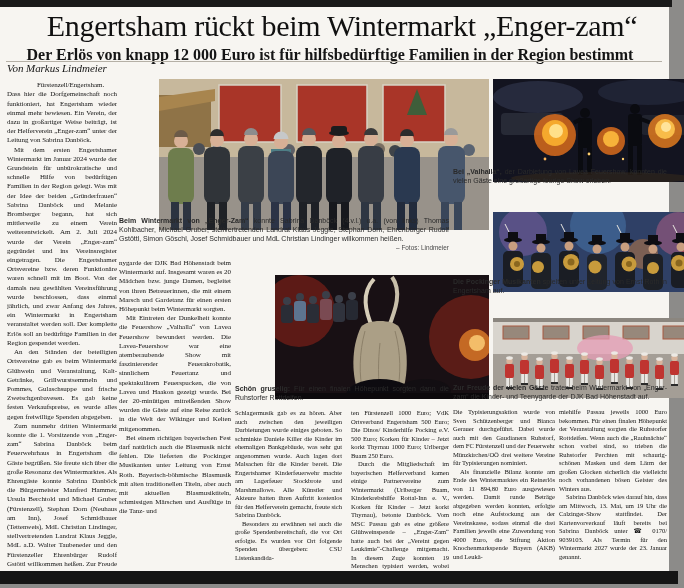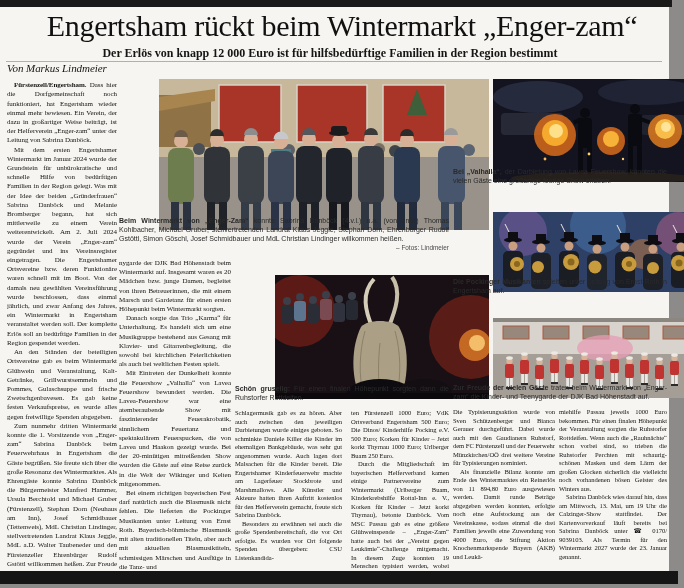--- a/index.html
+++ b/index.html
@@ -6,29 +6,29 @@
   .frame{position:relative;width:684px;height:588px;background:#8c8b89;overflow:hidden;
          font-family:"Liberation Serif","DejaVu Serif",serif;}
   .strip{position:absolute;background:#1a1a1a;}
   .strip.top{left:0;top:0;width:672px;height:7px;}
   .strip.bottom{left:0;top:571px;width:678px;height:13px;background:#151515;}
   .page{position:absolute;left:0;top:7px;width:669px;height:564px;background:#f7f5f1;color:#141414;}
 
   .headline{position:absolute;left:12px;top:2px;width:660px;margin:0;text-align:center;
             font-size:30px;line-height:34px;font-weight:500;letter-spacing:-0.3px;color:#111;}
   .subhead{position:absolute;left:0;top:39px;width:660px;text-align:center;
-           font-size:12px;font-weight:700;color:#151515;}
+           font-size:16px;font-weight:700;color:#151515;}
   .rule{position:absolute;left:6px;top:54px;width:656px;height:1px;background:#b5b0a6;}
 
   .col{position:absolute;overflow:hidden;text-align:justify;}
   .coltext{font-size:7px;line-height:9.2px;letter-spacing:-0.05px;}
   .coltext-sm{font-size:6.6px;line-height:8.5px;letter-spacing:-0.05px;}
   .para{margin:0;}
   .para.indent{text-indent:7px;}
-  .lead{font-weight:700;}
+  .lead{font-weight:400;margin-left:23px;}
   .byline{font-style:italic;font-size:11px;margin-bottom:8px;text-align:left;}
 
   .photo{position:absolute;overflow:hidden;background:#222;}
   .photo svg{display:block;}
   .caption{position:absolute;overflow:hidden;font-family:"Liberation Sans","DejaVu Sans",sans-serif;
            font-size:7px;line-height:8.9px;color:#2a2a2a;text-align:justify;}
   .cap-lead{font-weight:700;}
   .credit{float:right;color:#4a4a4a;font-size:6.4px;margin-left:6px;}
 
   
@@ -138,21 +138,20 @@
         </g>
       </svg>
     </figure>
     <figcaption class="caption cap-main">
       <span class="cap-lead">Beim Wintermarkt von „Enger-Zam“</span><span> konnte Sabrina Danböck (4.v.l.) u.a. (von links) Thomas Kohlbacher, Michael Gruber, stellvertretenden Landrat Klaus Jeggle, Stephan Dorn, Ehrenbürger Rudolf Gstöttl, Simon Göschl, Josef Schmidbauer und MdL Christian Lindinger willkommen heißen.</span>
       <span class="credit">– Fotos: Lindmeier</span>
     </figcaption>
 
     <div class="col col2 coltext">
       <p class="para">nygarde der DJK Bad Höhenstadt beim Wintermarkt auf. Insgesamt waren es 20 Mädchen bzw. junge Damen, begleitet von ihren Betreuerinnen, die mit einem Marsch und Gardetanz für einen ersten Höhepunkt beim Wintermarkt sorgten.</p>
-      <p class="para indent">Danach sorgte das Trio „Karma“ für Unterhaltung. Es handelt sich um eine Musikgruppe bestehend aus Gesang mit Klavier- und Gitarrenbegleitung, die sowohl bei kirchlichen Feierlichkeiten als auch bei weltlichen Festen spielt.</p>
       <p class="para indent">Mit Eintreten der Dunkelheit konnte die Feuershow „Valhalla“ von Lavea Feuershow bewundert werden. Die Lavea-Feuershow war eine atemberaubende Show mit faszinierender Feuerakrobatik, sinnlichem Feuertanz und spektakulärem Feuerspucken, die von Lavea und Haakon gezeigt wurde. Bei der 20-minütigen mitreißenden Show wurden die Gäste auf eine Reise zurück in die Welt der Wikinger und Kelten mitgenommen.</p>
       <p class="para indent">Bei einem richtigen bayerischen Fest darf natürlich auch die Blasmusik nicht fehlen. Die lieferten die Pockinger Musikanten unter Leitung von Ernst Roth. Bayerisch-böhmische Blasmusik mit alten traditionellen Titeln, aber auch mit aktuellen Blasmusiktiteln, schmissigen Märschen und Ausflüge in die Tanz- und</p>
     </div>
 
     <figure class="photo photo-krampus">
       <svg width="214" height="124" viewBox="0 0 214 124">
         <rect width="214" height="124" fill="#181014"></rect>
         <circle cx="24" cy="36" r="36" fill="#6e1d16" opacity="0.8"></circle>
         <circle cx="196" cy="62" r="42" fill="#7e2418" opacity="0.65"></circle>
         <circle cx="200" cy="70" r="16" fill="#e8832a" opacity="0.75"></circle>

